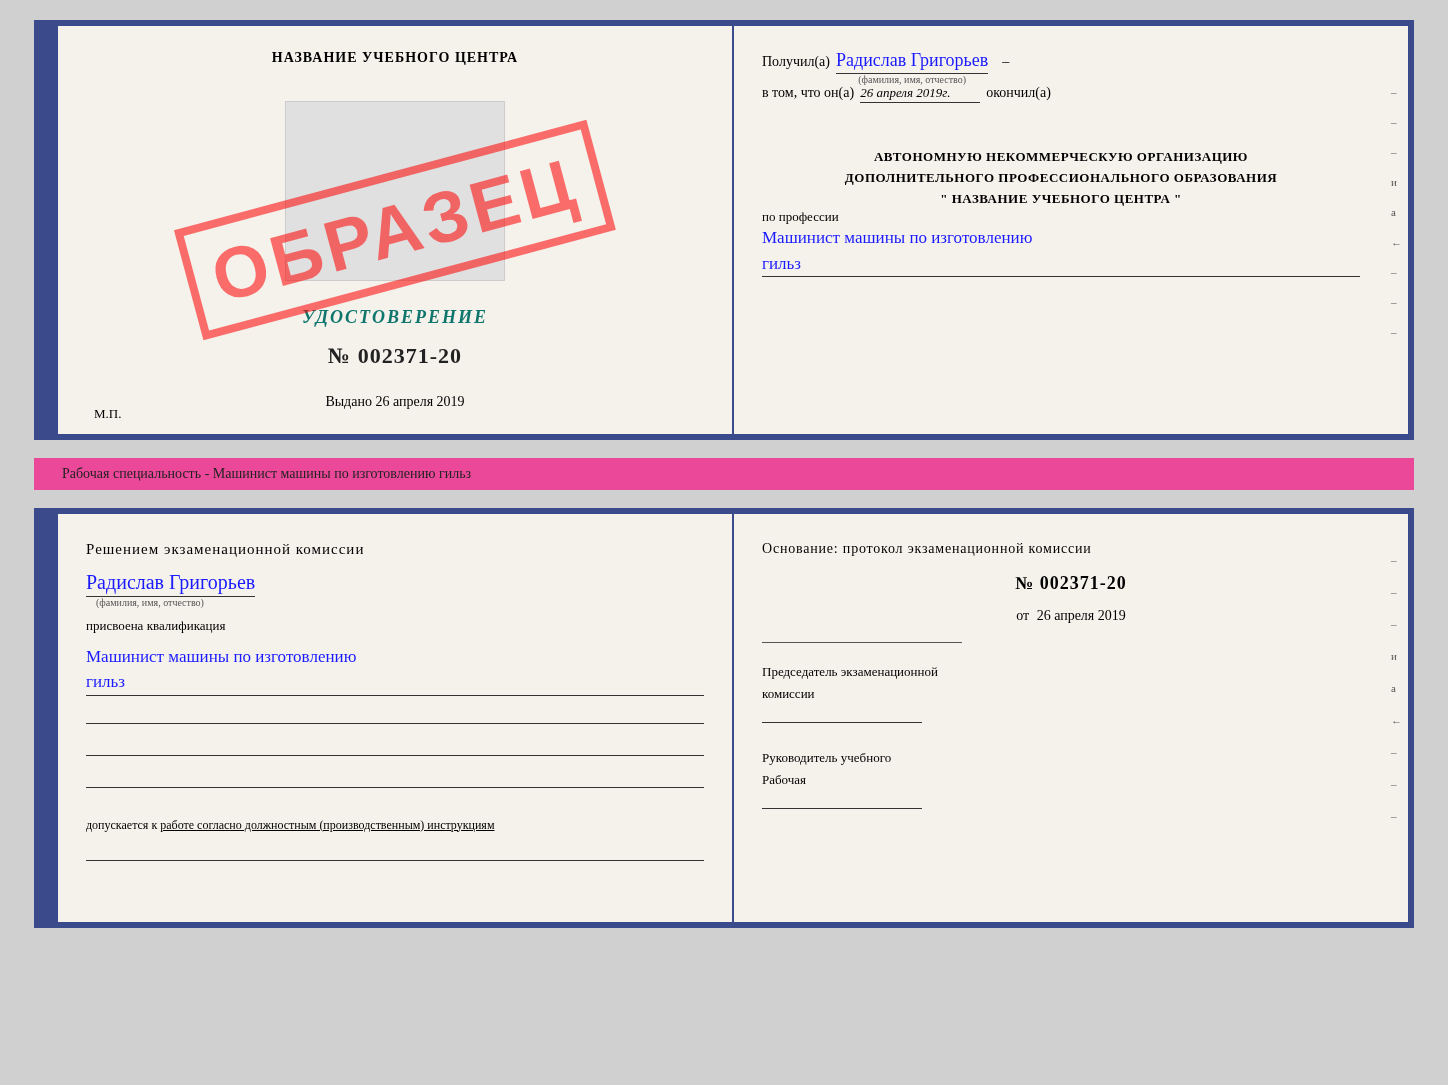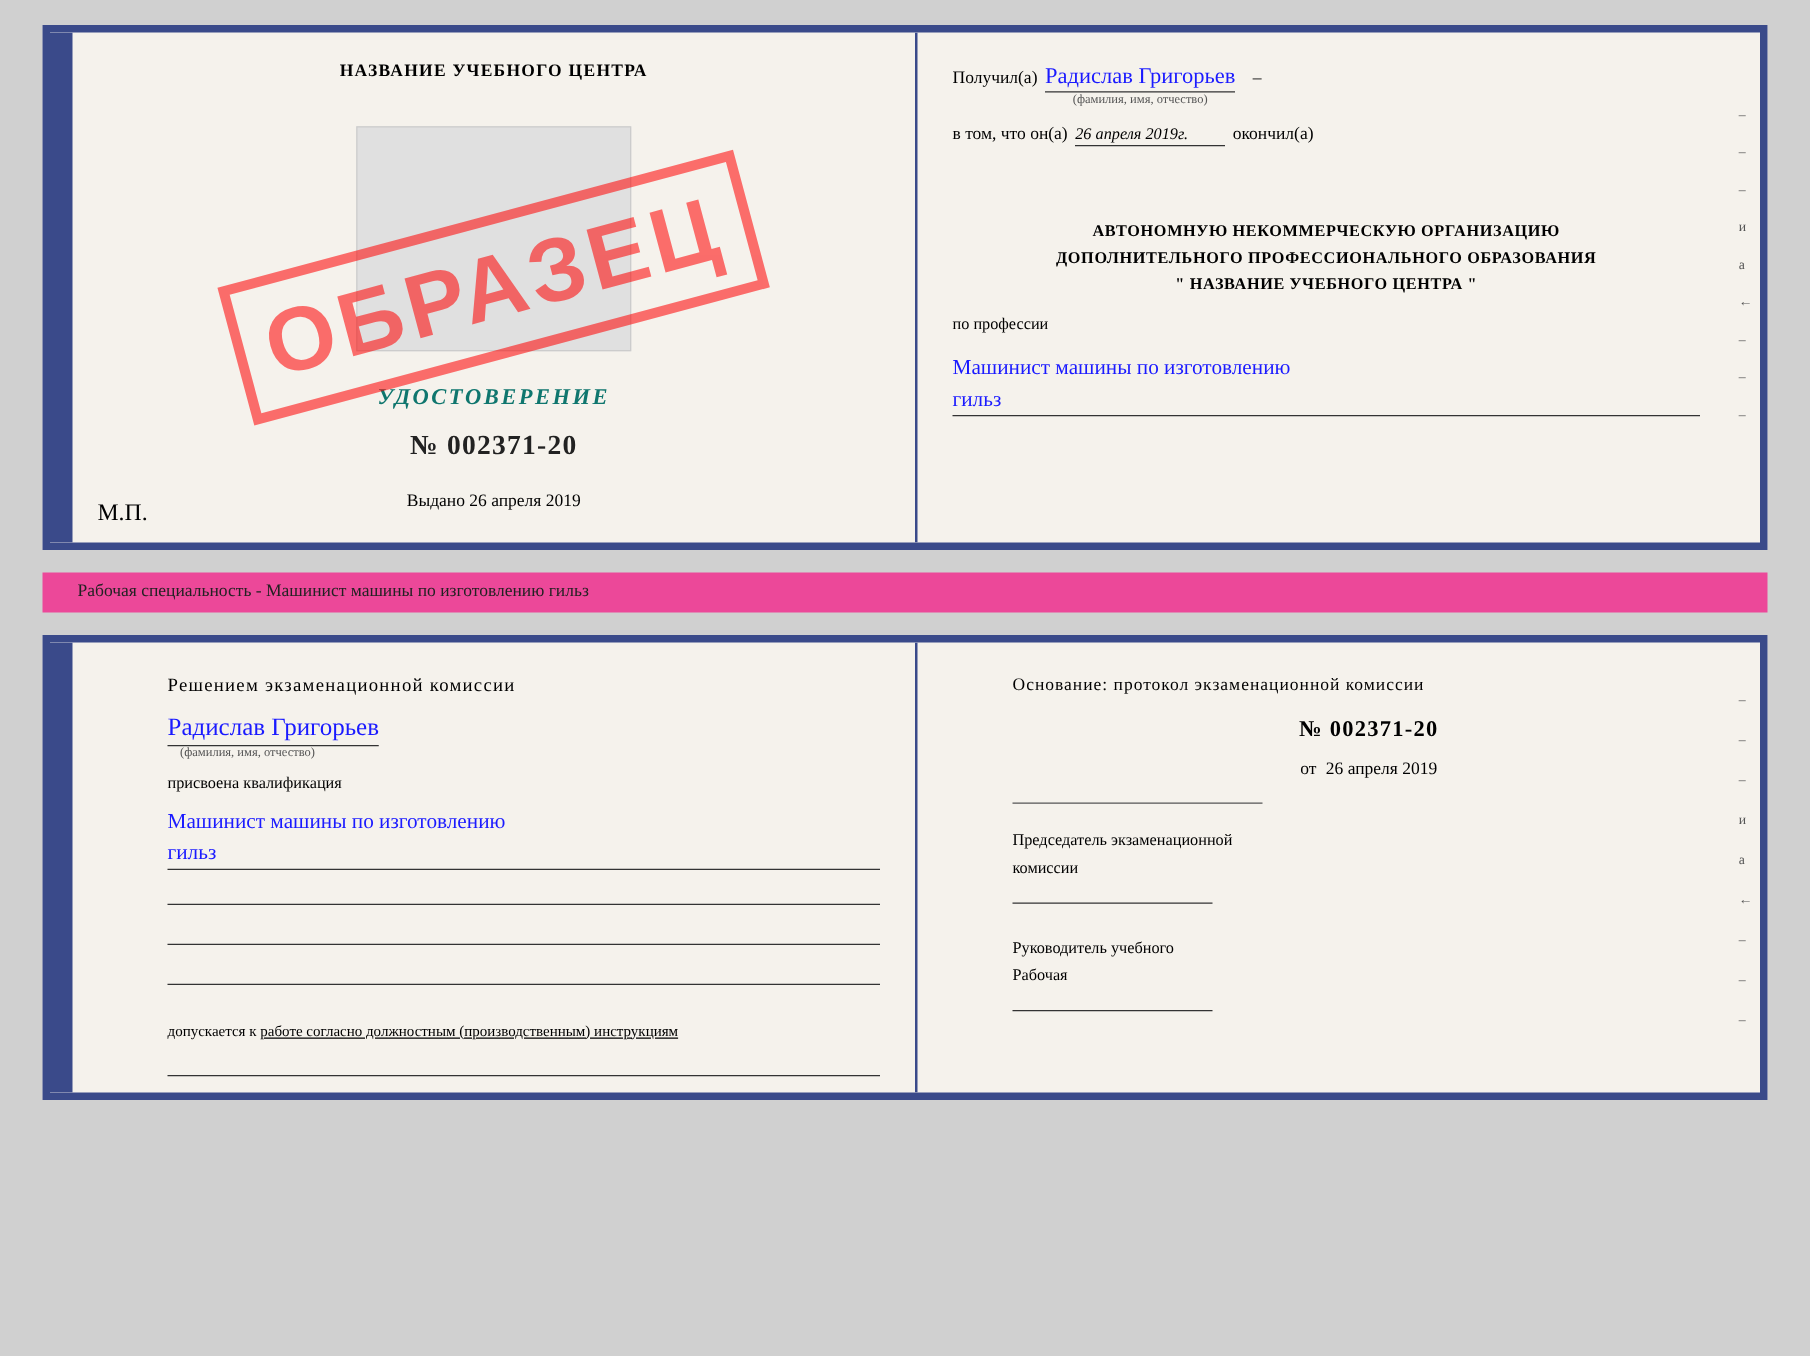--- a/index.html
+++ b/index.html
@@ -18,21 +18,21 @@
     .certificate-wrapper {
       background: #f5f2ec;
       border: 6px solid #3a4a8a;
       width: 1380px;
       display: flex;
       position: relative;
       overflow: hidden;
     }
 
     .cert-top { height: 420px; }
-    .cert-bottom { height: 372px; gap: 48px; }
+    .cert-bottom { height: 420px; }
 
     .spine {
       width: 18px;
       background: #3a4a8a;
       flex-shrink: 0;
     }
 
     .cert-left, .cert-right {
       flex: 1;
       padding: 24px 28px;
@@ -90,22 +90,22 @@
 
     .vydano-row {
       text-align: center;
       font-size: 14px;
       margin-top: 10px;
     }
 
     .mp-label {
       position: absolute;
       bottom: 12px;
-      left: 20px;
-      font-size: 19px;
+      left: 36px;
+      font-size: 13px;
     }
 
     
     .obrazets-stamp {
       position: absolute;
       top: 50%;
       left: 50%;
       transform: translate(-50%, -50%) rotate(-15deg);
       color: red;
       font-size: 72px;
@@ -118,21 +118,20 @@
       letter-spacing: 4px;
       white-space: nowrap;
       pointer-events: none;
       z-index: 10;
     }
 
     
     .cert-right-content {
       display: flex;
       flex-direction: column;
-      gap: 14px;
       padding-right: 20px;
     }
 
     .poluchil-row {
       font-size: 14px;
       display: flex;
       align-items: baseline;
       gap: 6px;
       flex-wrap: wrap;
     }

